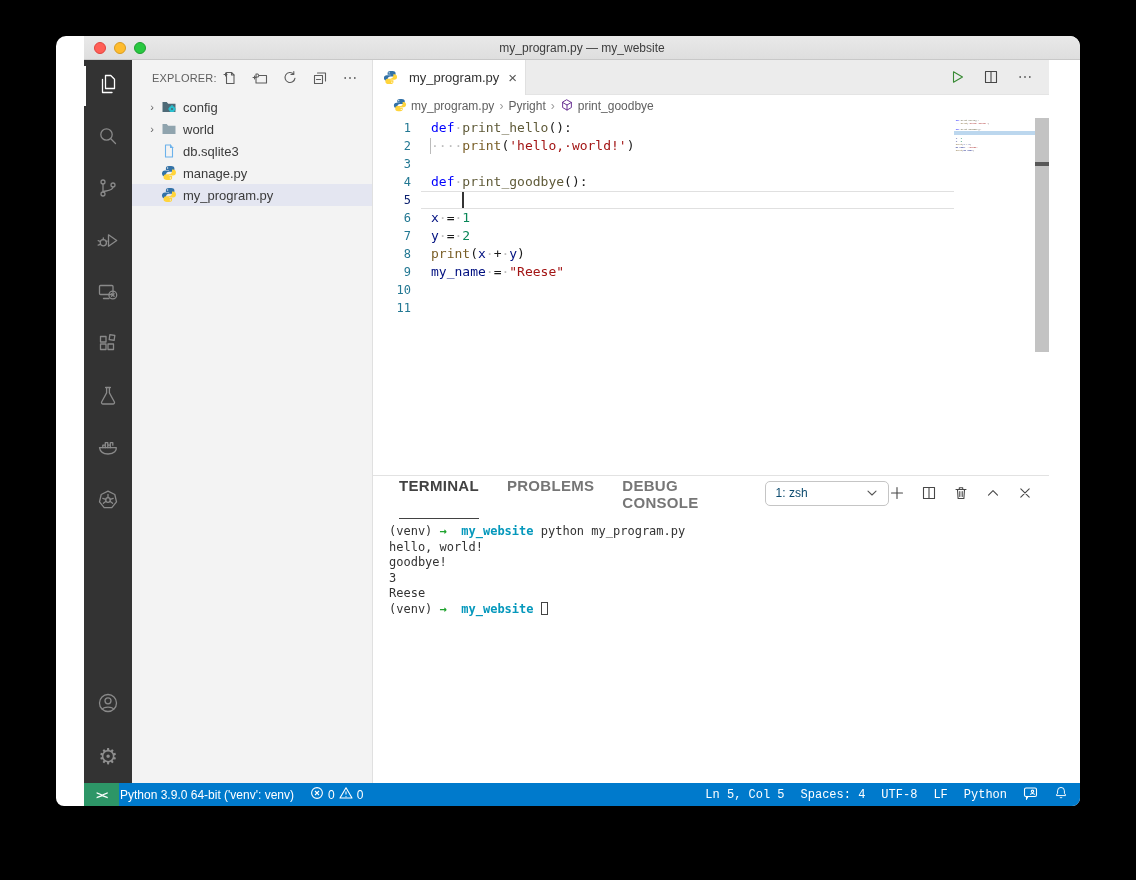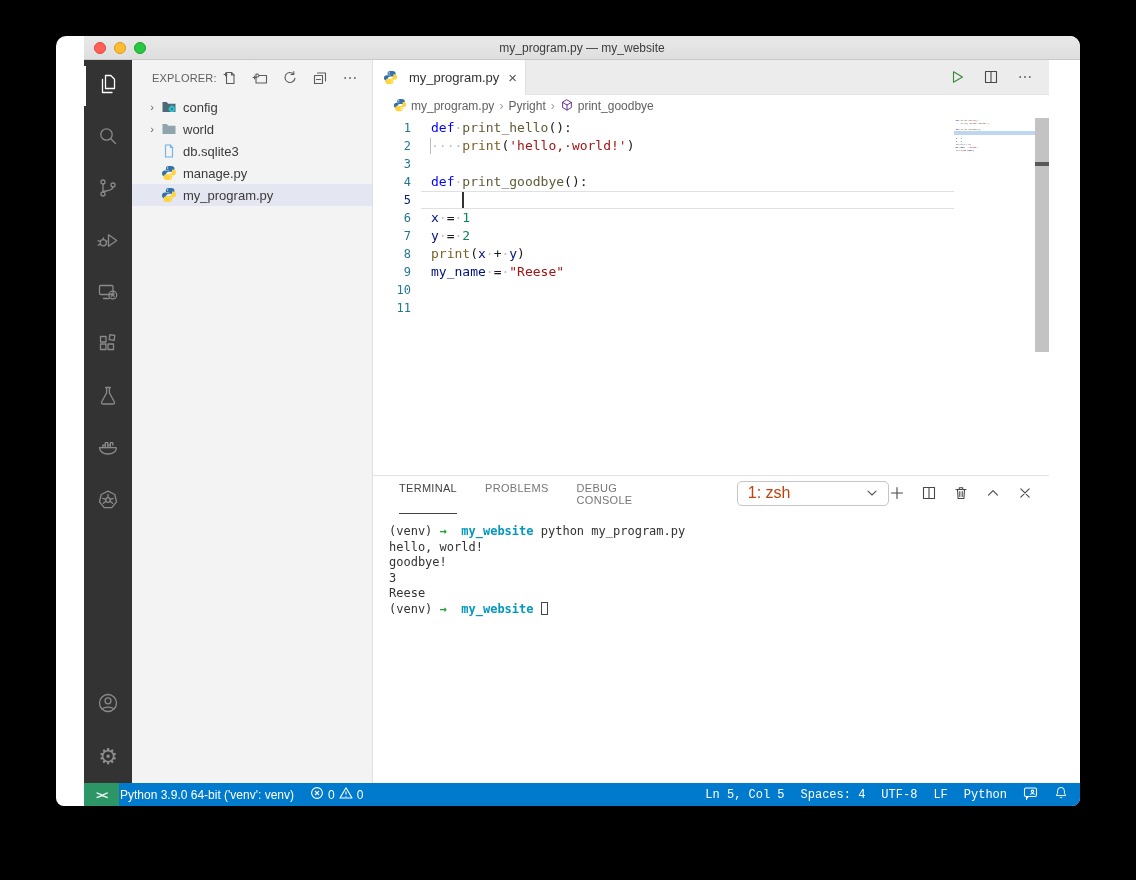--- a/index.html
+++ b/index.html
@@ -75,24 +75,24 @@
   .minimap { position:absolute; right:14px; top:2px; width:81px; height:60px; overflow:hidden; }
   .mini { transform:scale(0.165); transform-origin:0 0; width:676px; }
   .mini-hl { position:absolute; left:0; top:12px; width:81px; height:3.5px; background:#bcd7ee; }
   .scrollstrip { position:absolute; right:0; top:1px; width:14px; height:234px; background:#c3c3c3; }
   .scrollband { position:absolute; top:44px; left:0; width:100%; height:4px; background:#585858; }
 
   
   .panel { height:308px; border-top:1px solid #e2e2e2; display:flex; flex-direction:column; background:#fff; }
   .phead { height:34px; display:flex; align-items:center; padding:0 16px 0 26px; flex-shrink:0; }
   .ptabs { display:flex; gap:28px; }
-  .ptab { font-size:11px; letter-spacing:.3px; color:#767676; padding:9px 0 7px; cursor:pointer; border-bottom:1px solid transparent; }
+  .ptab { font-size:15px; letter-spacing:.3px; color:#767676; padding:9px 0 7px; cursor:pointer; border-bottom:1px solid transparent;font-weight:bold; }
   .ptab.active { color:#424242; border-bottom:1px solid #424242; }
   .pdrop { margin-left:66px; width:155px; height:25px; border:1px solid #c5c5c5; border-radius:5px; background:#fff;
-           display:flex; align-items:center; padding:0 8px 0 10px; font-size:16px; color:#c2410c; cursor:pointer; }
+           display:flex; align-items:center; padding:0 8px 0 10px; font-size:12px; color:#0c4a6e; cursor:pointer; }
   .pdrop .chev { margin-left:auto; display:flex; }
   .pactions { margin-left:auto; display:flex; align-items:center; gap:16px; }
   .pactions .icbtn { cursor:pointer; display:flex; }
   .term { flex:1; padding:14px 0 0 16px; font-family:"DejaVu Sans Mono", monospace; font-size:12px; line-height:15.5px; color:#333; }
   .trow2 { white-space:pre; }
   .t-green { color:#1fa32e; font-weight:bold; }
   .t-cyan { color:#0598bc; font-weight:bold; }
   .t-cursor { display:inline-block; width:7px; height:13px; border:1.2px solid #444; vertical-align:-2px; }
 
   

